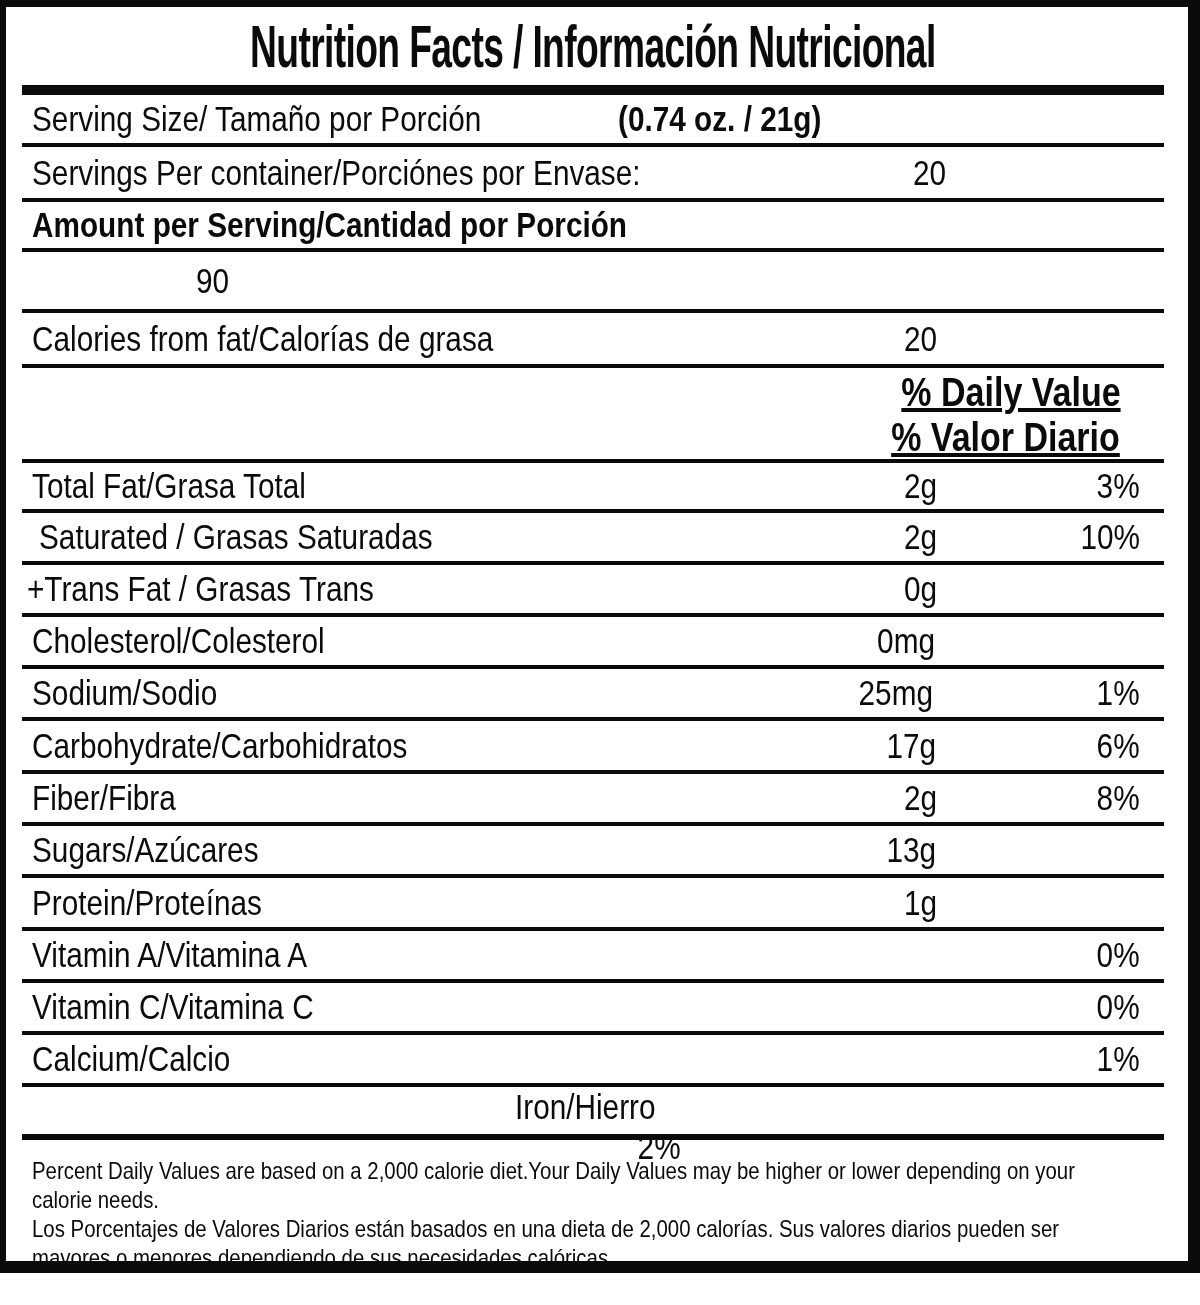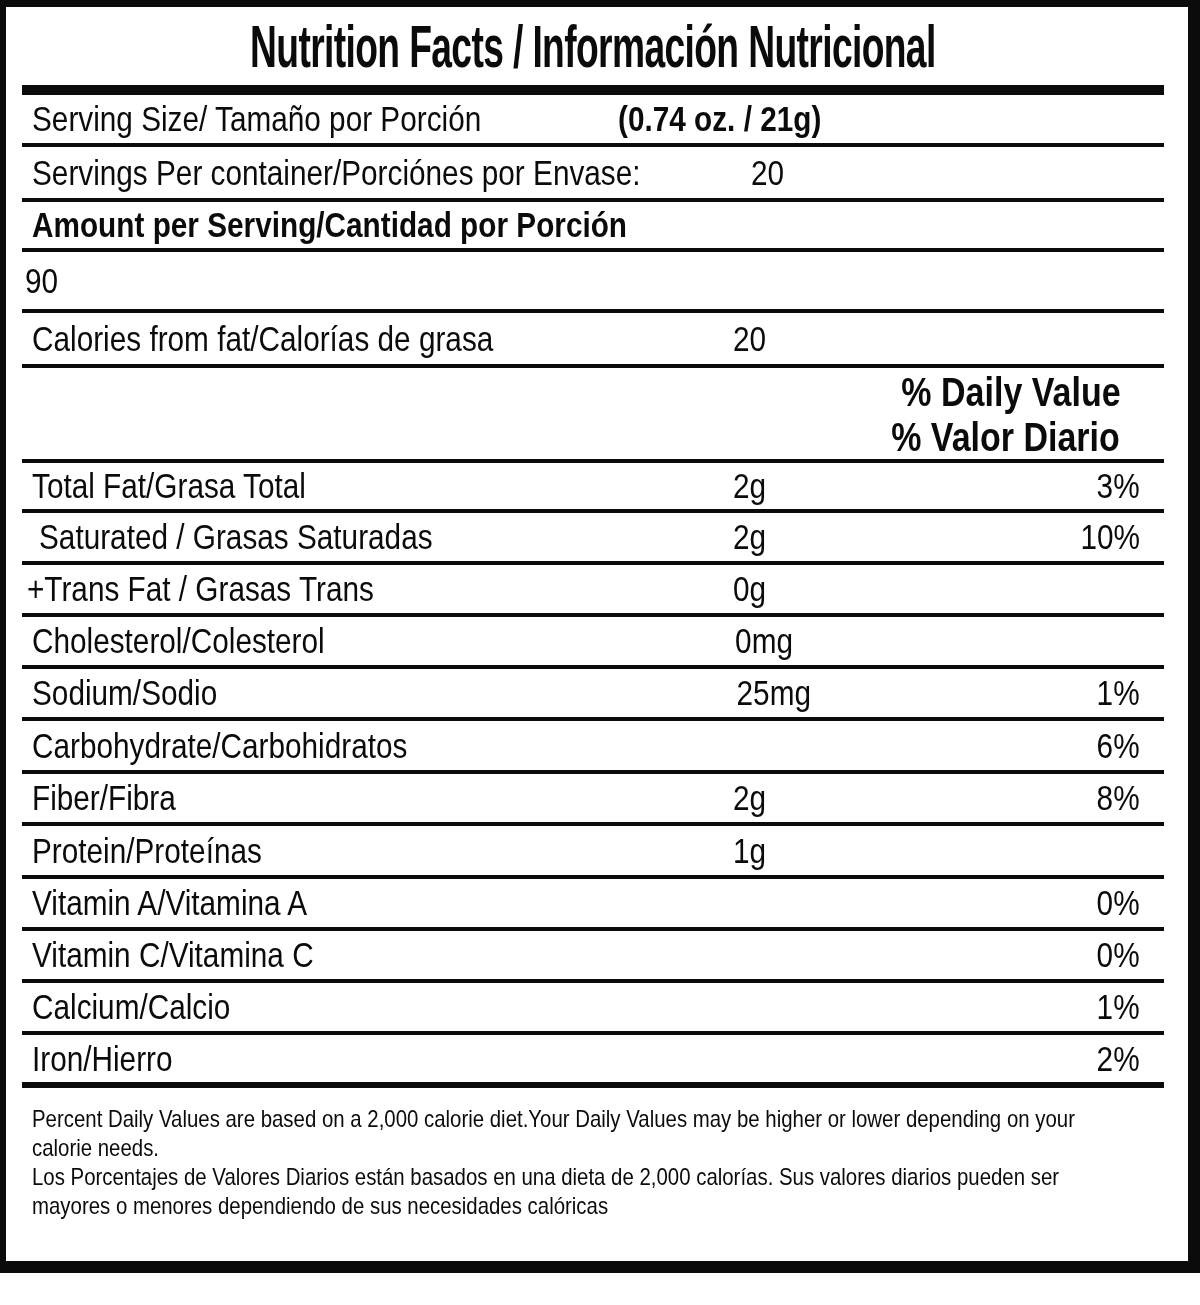--- a/index.html
+++ b/index.html
@@ -16,38 +16,38 @@
     display:inline-block;transform:scaleX(0.62);transform-origin:50% 50%;
     letter-spacing:-1px;
   }
   .bar{height:10px;background:#0b0b0b;}
   .row{display:flex;align-items:center;box-sizing:border-box;
        border-bottom:4px solid #0b0b0b;height:52px;font-size:35px;}
   .row.h55{height:55px}
   .row.h50{height:50px}
   .row.h61{height:61px}
   .row.h53{height:53px}
-  .row.thickline{border-bottom-width:6px;}
+  .row.thickline{border-bottom-width:6px;flex-direction:column;}
   .cell{display:block;box-sizing:border-box;white-space:nowrap;}
   .lbl{flex:1;padding-left:10px;text-align:left;overflow:visible;}
-  .amt{width:210px;text-align:left;}
+  .amt{width:210px;text-align:right;}
   .dv{width:224px;padding-right:24px;text-align:right;}
   .sval{width:546px;text-align:left;font-weight:bold;}
   .cx{display:inline-block;transform:scaleX(0.85);}
   .lbl .cx,.sval .cx{transform-origin:0 50%;}
   .amt .cx{transform-origin:50% 50%;}
   .dv .cx{transform-origin:100% 50%;}
   .b{font-weight:bold;}
   .ind{margin-left:7px;}
   .neg{margin-left:-5px;}
   .dvblock{box-sizing:border-box;height:95px;border-bottom:4px solid #0b0b0b;
            display:flex;flex-direction:column;justify-content:space-around;
            padding:2px 0;font-size:40px;}
   .dvline{text-align:right;padding-right:24px;height:45px;display:flex;
-          align-items:center;justify-content:flex-end;}
+          align-items:center;justify-content:flex-end;text-decoration:underline;}
   .footnote{padding:16px 0 0 10px;font-size:24px;line-height:29px;}
   .footnote p{margin:0;white-space:pre-line;width:1600px;
               transform:scaleX(0.85);transform-origin:0 0;}
 </style>
 </head>
 <body>
 
 <div class="page">
 
   <div class="titlebox">
@@ -115,29 +115,35 @@
   </div>
 
   <div class="row">
     <span class="cell lbl"><span class="cx">Sodium/Sodio</span></span>
     <span class="cell amt"><span class="cx">25mg</span></span>
     <span class="cell dv"><span class="cx">1%</span></span>
   </div>
 
   <div class="row h53">
     <span class="cell lbl"><span class="cx">Carbohydrate/Carbohidratos</span></span>
+    <span class="cell amt"><span class="cx">17g</span></span>
     <span class="cell dv"><span class="cx">6%</span></span>
   </div>
 
   <div class="row">
     <span class="cell lbl"><span class="cx">Fiber/Fibra</span></span>
     <span class="cell amt"><span class="cx">2g</span></span>
     <span class="cell dv"><span class="cx">8%</span></span>
   </div>
 
+  <div class="row">
+    <span class="cell lbl"><span class="cx">Sugars/Azúcares</span></span>
+    <span class="cell amt"><span class="cx">13g</span></span>
+    <span class="cell dv"><span class="cx"></span></span>
+  </div>
 
   <div class="row h53">
     <span class="cell lbl"><span class="cx">Protein/Proteínas</span></span>
     <span class="cell amt"><span class="cx">1g</span></span>
     <span class="cell dv"><span class="cx"></span></span>
   </div>
 
   <div class="row">
     <span class="cell lbl"><span class="cx">Vitamin A/Vitamina A</span></span>
     <span class="cell amt"></span>

